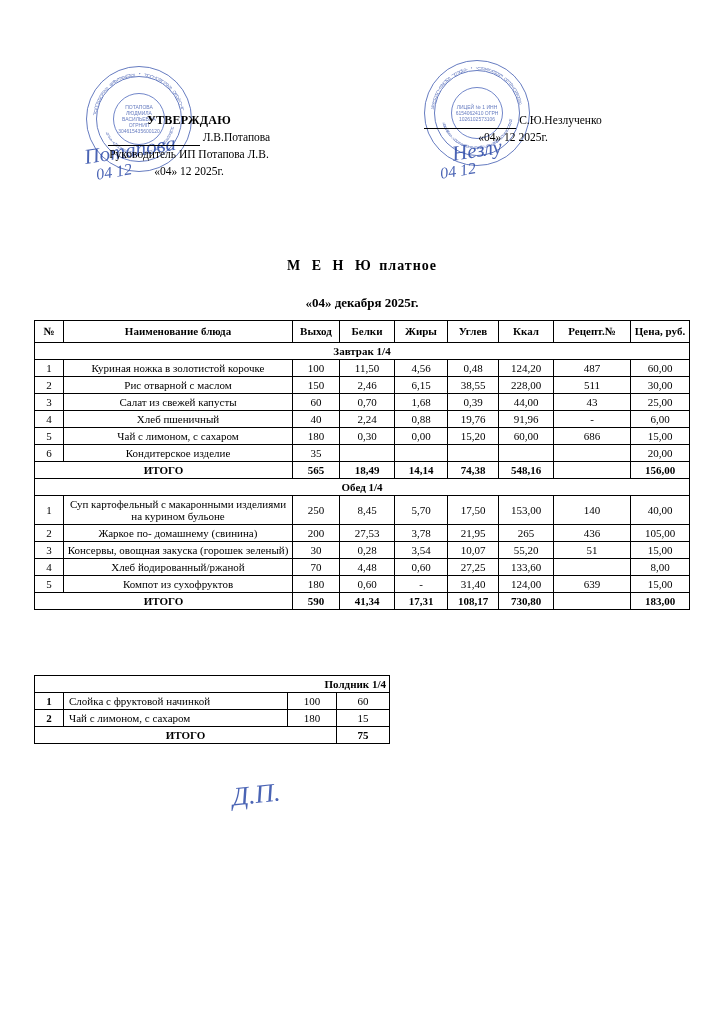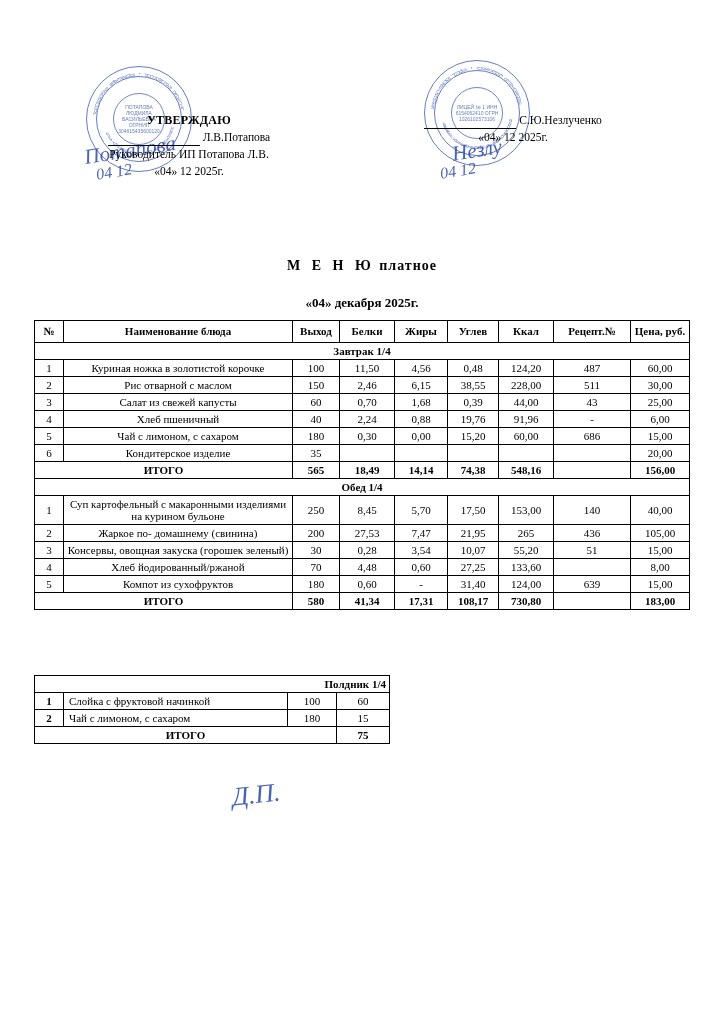--- a/index.html
+++ b/index.html
@@ -564,21 +564,21 @@
         <td class="c">17,50</td>
         <td class="c">153,00</td>
         <td class="c">140</td>
         <td class="c">40,00</td>
       </tr>
       <tr>
         <td class="num">2</td>
         <td class="name">Жаркое по- домашнему (свинина)</td>
         <td class="c">200</td>
         <td class="c">27,53</td>
-        <td class="c">7,47</td>
+        <td class="c">3,78</td>
         <td class="c">21,95</td>
         <td class="c">265</td>
         <td class="c">436</td>
         <td class="c">105,00</td>
       </tr>
       <tr>
         <td class="num">3</td>
         <td class="name"> Консервы, овощная закуска (горошек зеленый)</td>
         <td class="c">30</td>
         <td class="c">0,28</td>
@@ -605,21 +605,21 @@
         <td class="c">180</td>
         <td class="c">0,60</td>
         <td class="c">-</td>
         <td class="c">31,40</td>
         <td class="c">124,00</td>
         <td class="c">639</td>
         <td class="c">15,00</td>
       </tr>
       <tr class="total">
         <td class="label" colspan="2">ИТОГО</td>
-        <td>580</td>
+        <td>590</td>
         <td>41,34</td>
         <td>17,31</td>
         <td>108,17</td>
         <td>730,80</td>
         <td></td>
         <td>183,00</td>
       </tr>
     </tbody>
   </table>
 

